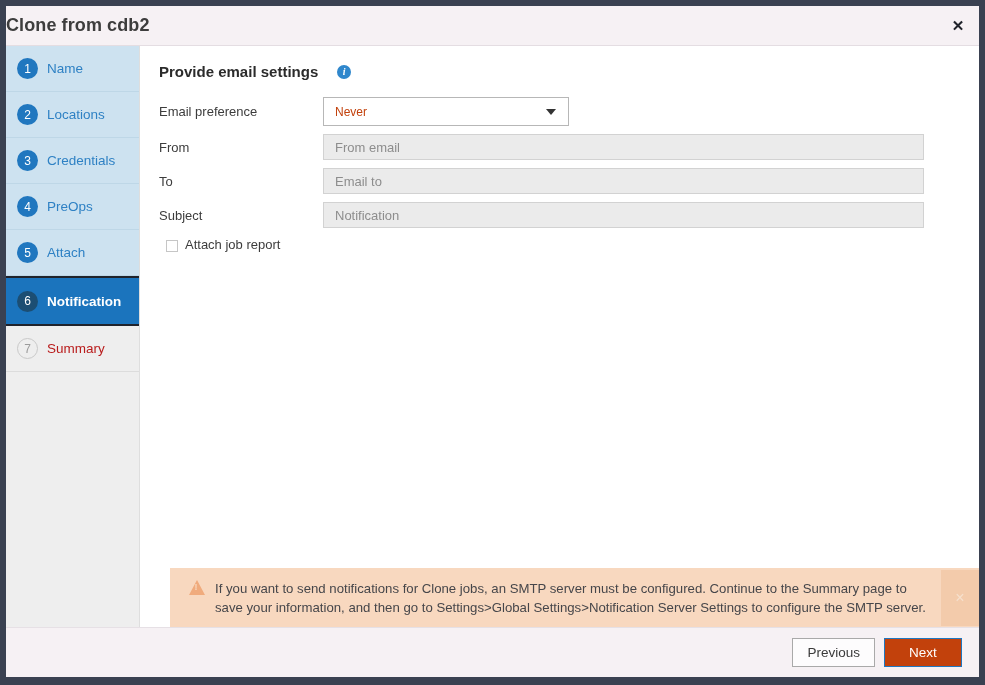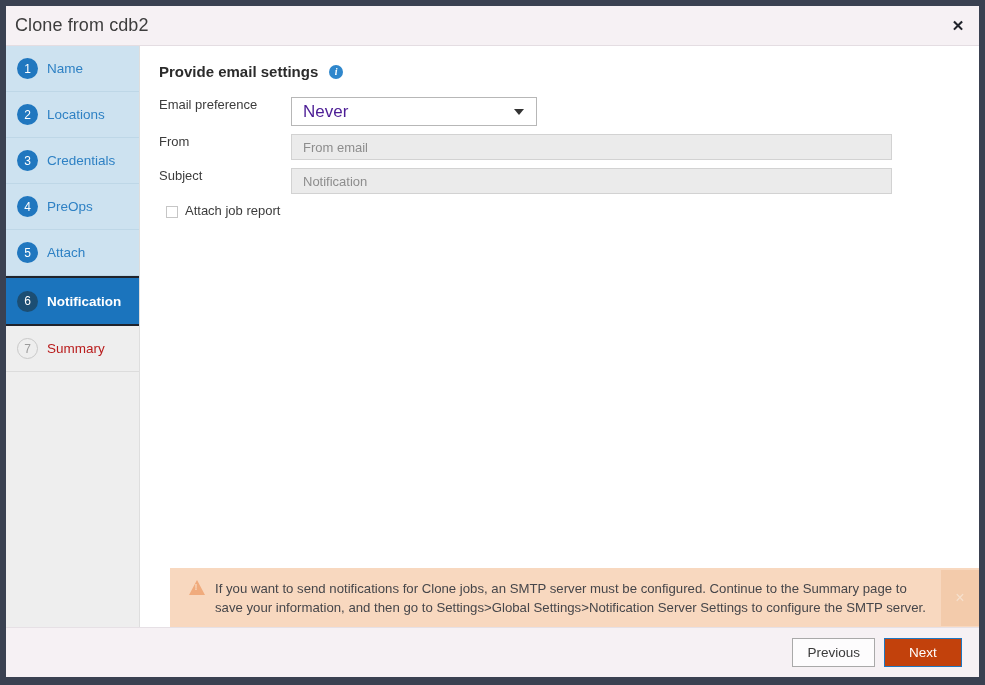--- a/index.html
+++ b/index.html
@@ -36,22 +36,23 @@
     height: 39px;
     min-height: 39px;
     background: #f6f1f4;
     border-bottom: 1px solid #e4dde2;
     display: flex;
     align-items: center;
   }
   .titlebar-text {
     font-size: 18px;
     color: #3d3d3d;
-    padding-left: 9px;
+    padding-left: 0;
     letter-spacing: 0.1px;
+    font-weight: bold;
   }
   .close-btn {
     position: absolute;
     right: 8px;
     top: 50%;
     transform: translateY(-50%);
     width: 26px;
     height: 26px;
     display: flex;
     align-items: center;
@@ -151,20 +152,21 @@
     flex: 1;
     position: relative;
     background: #ffffff;
     padding: 17px 0 0 19px;
     min-width: 0;
   }
   .section-head {
     display: flex;
     align-items: center;
     margin-bottom: 17px;
+    gap: 8px;
   }
   .section-head .htext {
     font-size: 15px;
     font-weight: bold;
     color: #2b2b2b;
   }
   .info-icon {
     width: 14px;
     height: 14px;
     border-radius: 50%;
@@ -176,42 +178,43 @@
     display: flex;
     align-items: center;
     justify-content: center;
     margin-left: 11px;
     font-family: "Liberation Serif", serif;
     line-height: 1;
   }
 
   .form-row {
     display: flex;
-    align-items: flex-start;
+    align-items: center;
     margin-bottom: 8px;
+    gap: 32px;
   }
   .form-row .flabel {
     width: 132px;
     min-width: 132px;
     font-size: 13px;
     color: #3c3c3c;
   }
 
   .select-box {
     position: relative;
     width: 246px;
     height: 29px;
     box-sizing: border-box;
     border: 1px solid #b7b7b7;
     background: #ffffff;
     display: flex;
     align-items: center;
     padding-left: 11px;
-    font-size: 17px;
-    color: #4c1d95;
+    font-size: 12px;
+    color: #c2410c;
     cursor: pointer;
   }
   .caret {
     position: absolute;
     right: 12px;
     top: 50%;
     transform: translateY(-50%);
     width: 0; height: 0;
     border-left: 5px solid transparent;
     border-right: 5px solid transparent;
@@ -409,20 +412,24 @@
           <span>Never</span>
           <span class="caret"></span>
         </div>
       </div>
 
       <div class="form-row">
         <span class="flabel">From</span>
         <input class="text-input" type="text" disabled="" placeholder="From email" style="">
       </div>
 
+      <div class="form-row">
+        <span class="flabel">To</span>
+        <input class="text-input" type="text" disabled="" placeholder="Email to" style="">
+      </div>
 
       <div class="form-row">
         <span class="flabel">Subject</span>
         <input class="text-input" type="text" disabled="" placeholder="Notification" style="">
       </div>
 
       <div class="check-row">
         <span class="checkbox"></span>
         <span class="check-label">Attach job report</span>
       </div>

